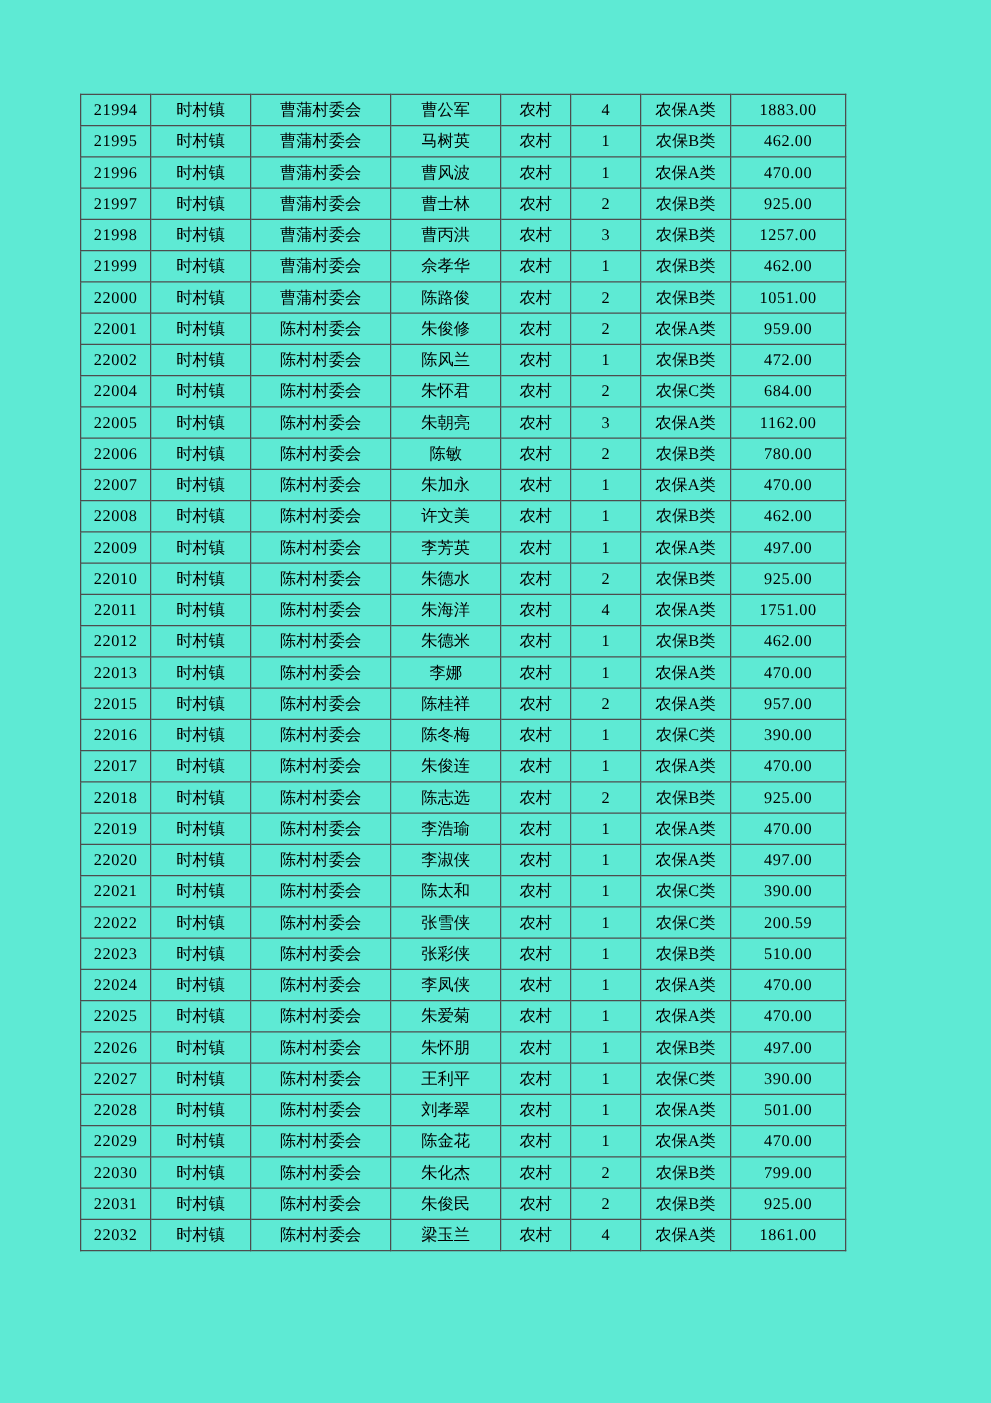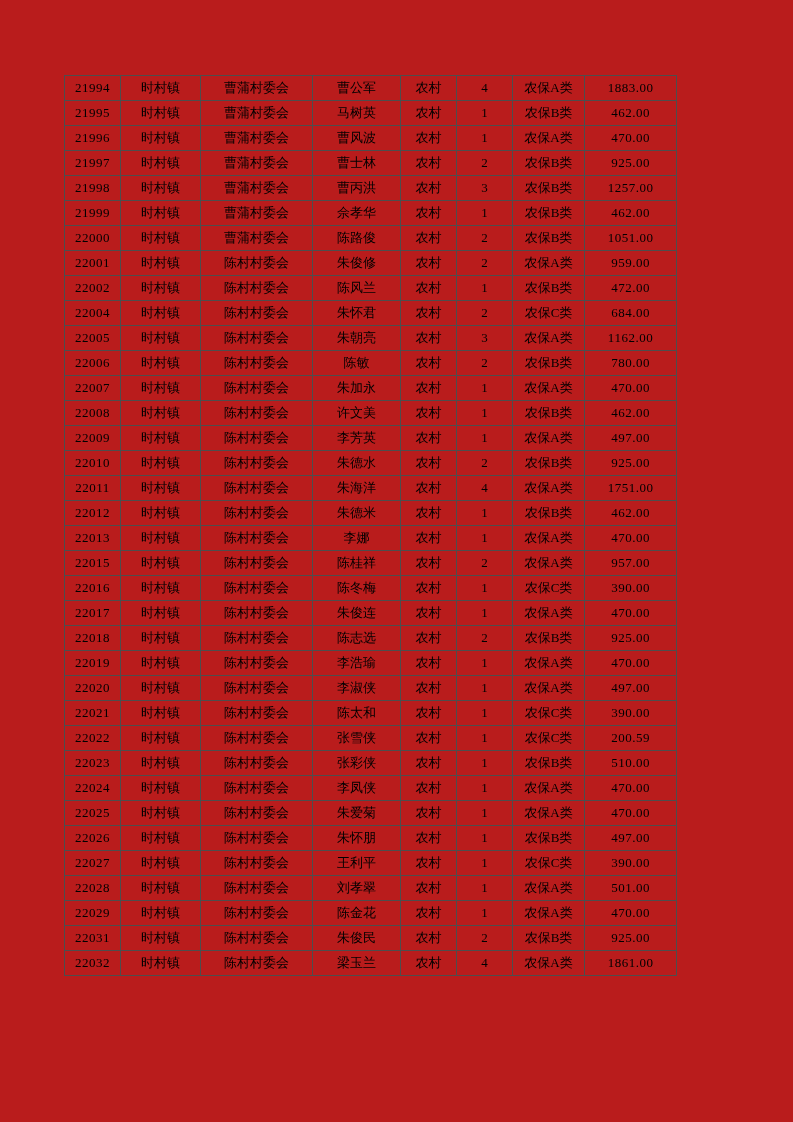--- a/index.html
+++ b/index.html
@@ -10,21 +10,21 @@
     width: 793px;
     height: 1122px;
     background: #ffffff;
     position: relative;
     font-family: "Liberation Serif", "DejaVu Serif", serif;
     color: #000;
   }
   .page {
     position: absolute;
     inset: 0;
-    background: #b91c1c;
+    background: #5eead4;
   }
   table.grid {
     position: absolute;
     left: 64px;
     top: 75px;
     border-collapse: collapse;
     table-layout: fixed;
   }
   table.grid td {
     border: 1px solid #4d4d4d;
@@ -440,20 +440,30 @@
     <td class="c-id">22029</td>
     <td class="c-town">时村镇</td>
     <td class="c-village">陈村村委会</td>
     <td class="c-name">陈金花</td>
     <td class="c-type">农村</td>
     <td class="c-count">1</td>
     <td class="c-category">农保A类</td>
     <td class="c-amount">470.00</td>
   </tr>
 
+  <tr>
+    <td class="c-id">22030</td>
+    <td class="c-town">时村镇</td>
+    <td class="c-village">陈村村委会</td>
+    <td class="c-name">朱化杰</td>
+    <td class="c-type">农村</td>
+    <td class="c-count">2</td>
+    <td class="c-category">农保B类</td>
+    <td class="c-amount">799.00</td>
+  </tr>
 
   <tr>
     <td class="c-id">22031</td>
     <td class="c-town">时村镇</td>
     <td class="c-village">陈村村委会</td>
     <td class="c-name">朱俊民</td>
     <td class="c-type">农村</td>
     <td class="c-count">2</td>
     <td class="c-category">农保B类</td>
     <td class="c-amount">925.00</td>

